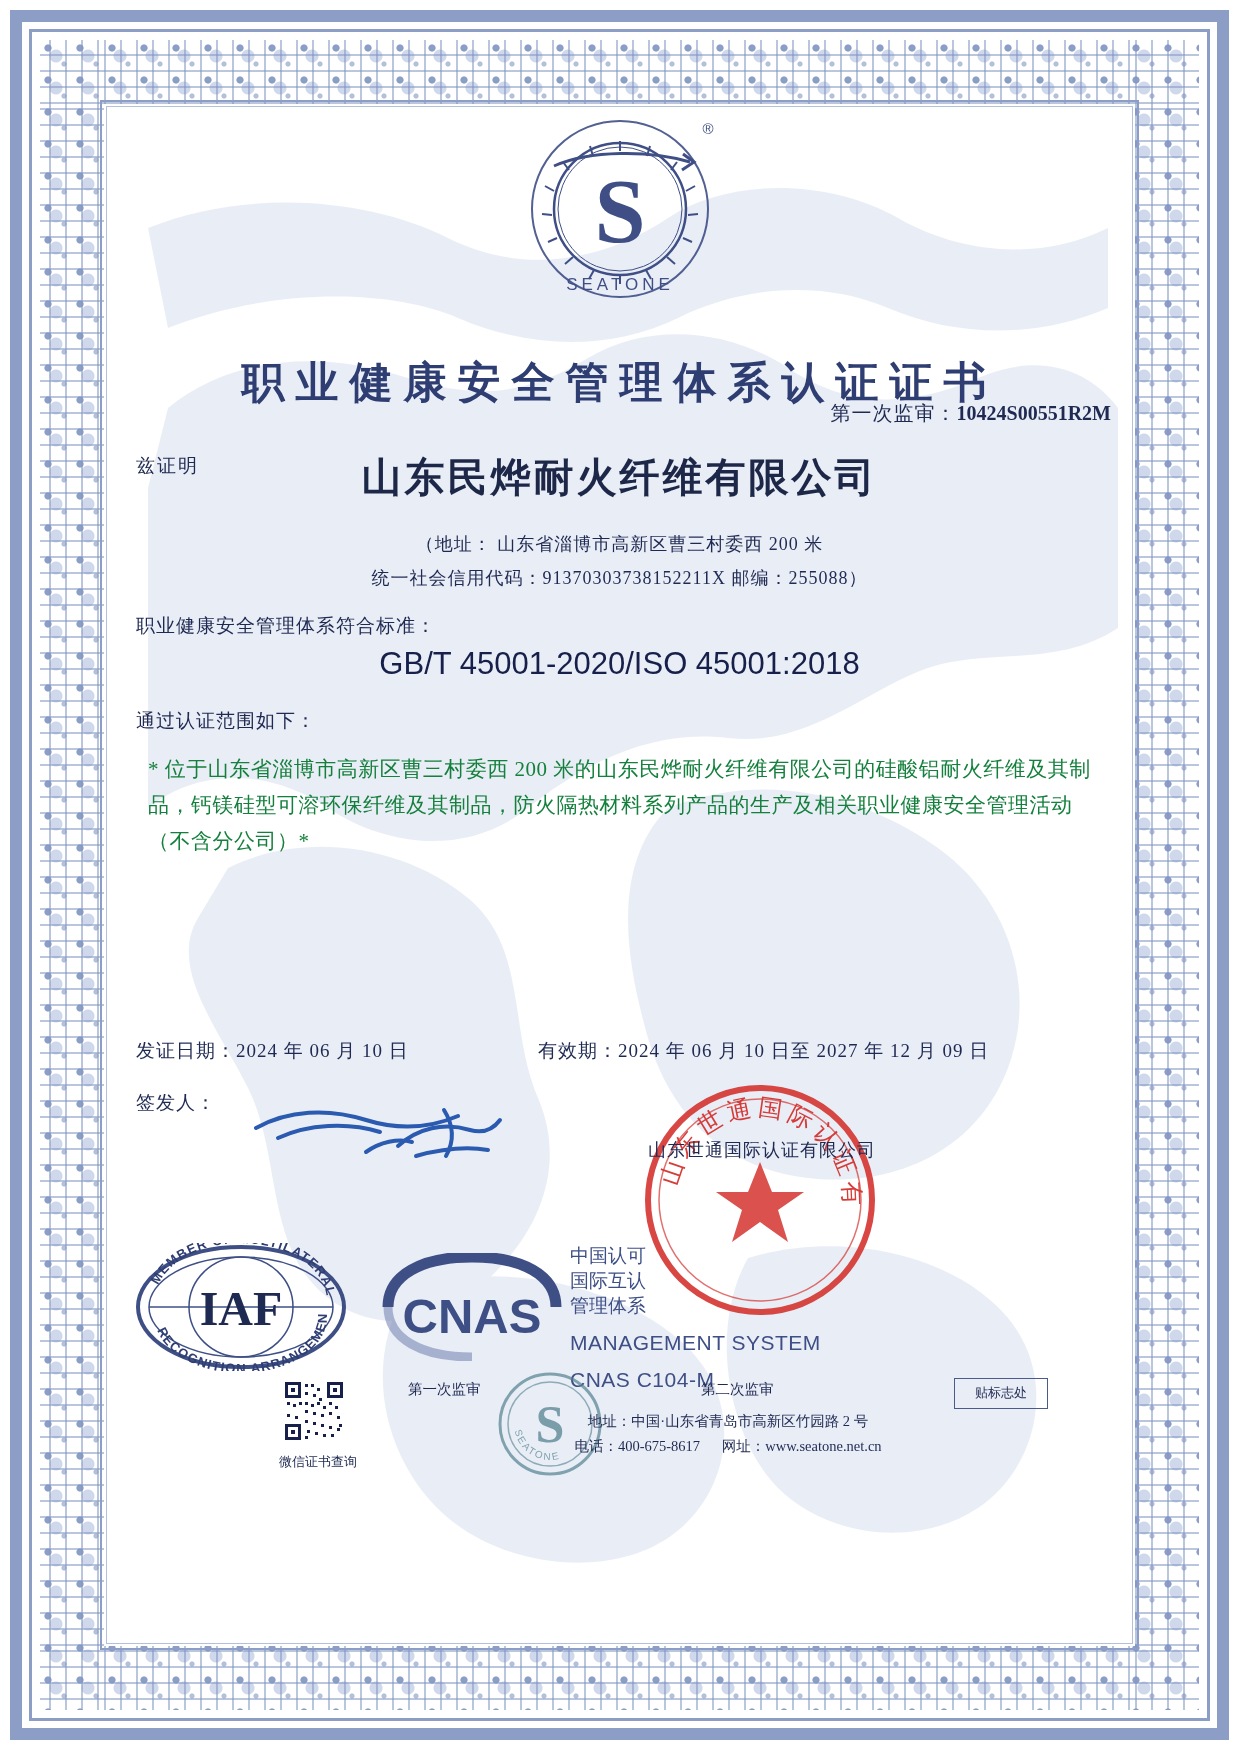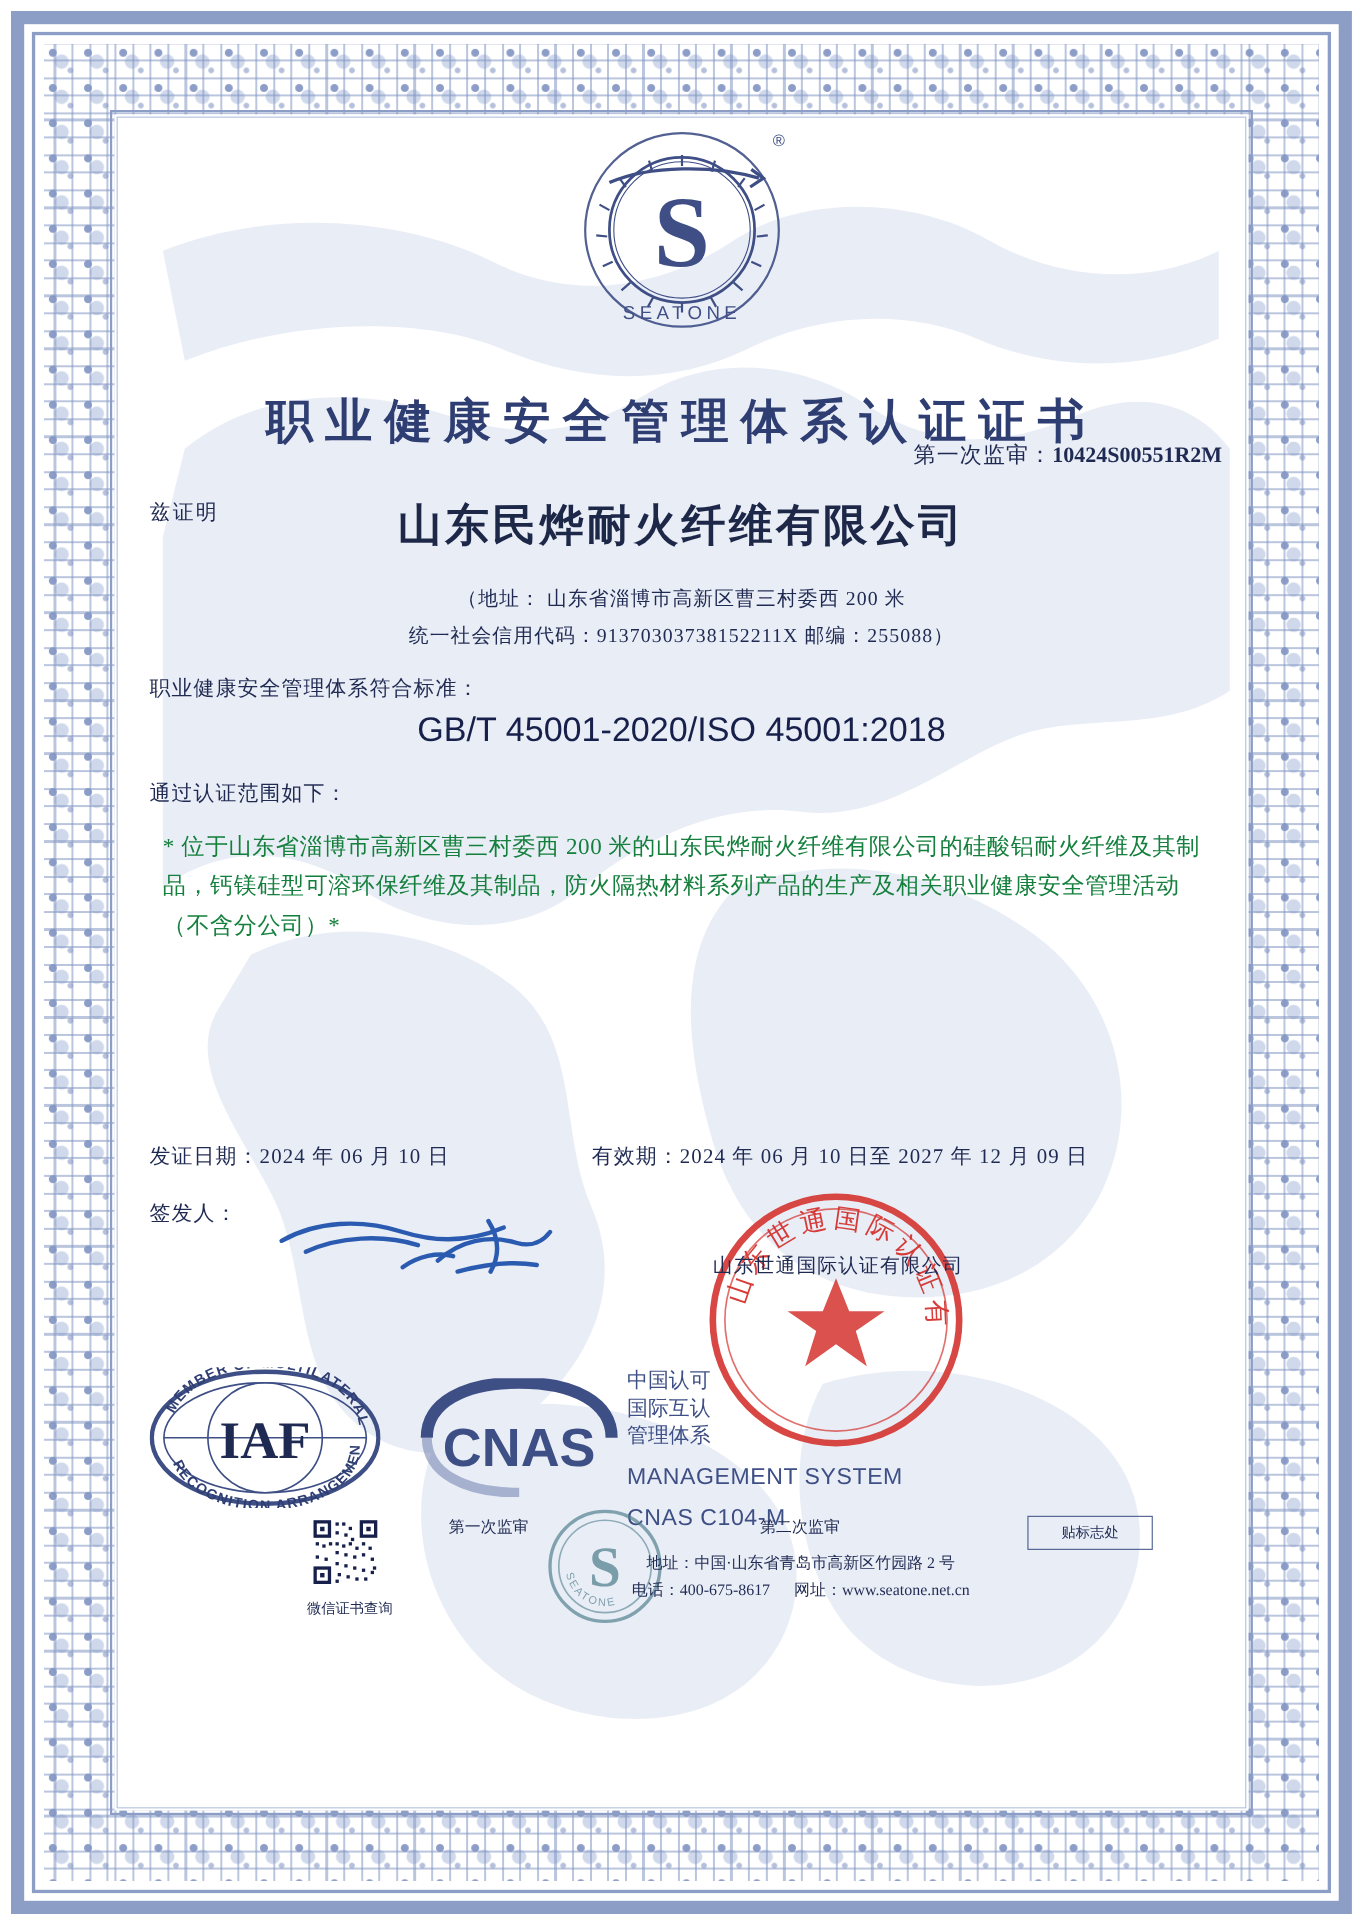--- a/index.html
+++ b/index.html
@@ -330,21 +330,21 @@
   .footer-row {
     display: flex;
     justify-content: space-between;
     align-items: flex-start;
     font-family: Liberation Mono, monospace;
   }
   .audit-1 { width: 160px; }
   .audit-2 { width: 120px; text-align: left; }
   .sticker-box {
     border: 1px solid #4a5a8c;
-    padding: 2px 30px;
+    padding: 2px 20px;
     font-size: 13px;
     color: #1f2a52;
   }
   .footer-center { text-align: center; }
 
   
   .bottom-seal {
     position: absolute;
     left: 388px;
     top: 1262px;

